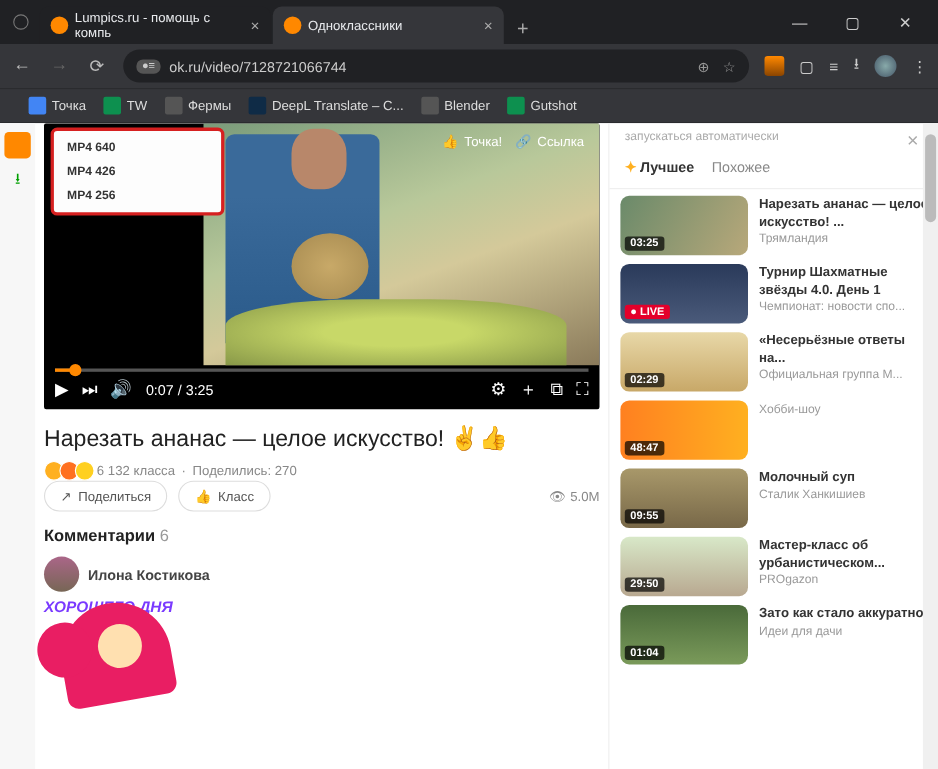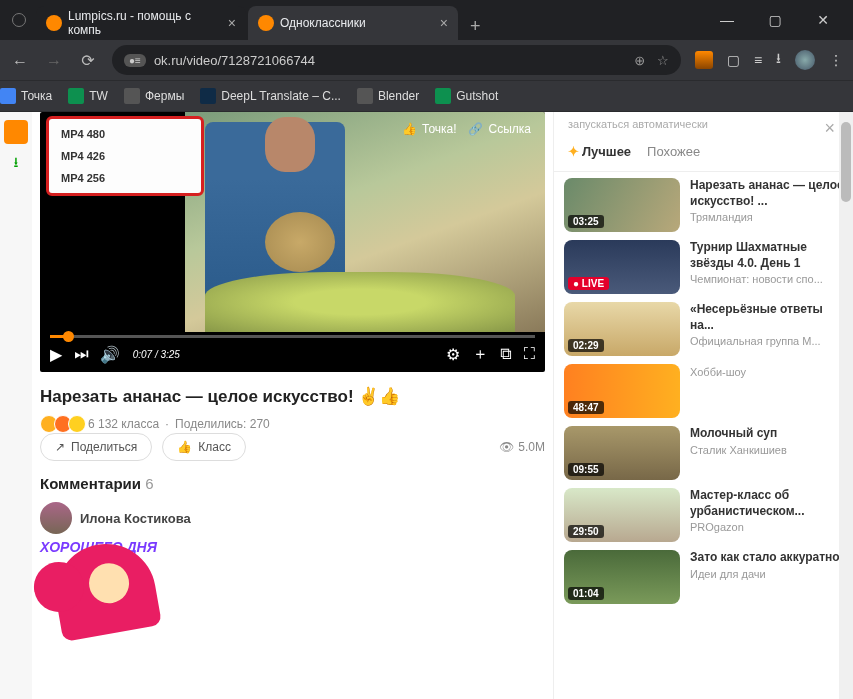--- a/index.html
+++ b/index.html
@@ -25,21 +25,21 @@
   .nav-btn.dis { color: #666; }
   .urlbar { flex: 1; background: #202124; border-radius: 20px; height: 30px; display: flex; align-items: center; padding: 0 12px; color: #ccc; font-size: 13px; gap: 8px;}
   .urlbar .badge { background: #555; border-radius: 6px; padding: 1px 5px; font-size: 10px; display:flex; align-items:center; gap:3px;}
   .url-actions { margin-left: auto; display: flex; gap: 12px; color: #999;}
   .tool-icons { display: flex; gap: 14px; align-items: center; }
   .tool-icons span { color: #ccc; font-size: 14px; }
   .fox { width:18px; height:18px; background: linear-gradient(#ff8800,#8b4500); border-radius:3px;}
   .avatar-sm { width:20px; height:20px; background: radial-gradient(#8aa,#456); border-radius:50%;}
 
   
-  .bookmarks { background: #35363a; border-top: 1px solid #2a2b2e; border-bottom: 1px solid #2a2b2e; height: 32px; display: flex; align-items: center; padding: 0 0; gap: 16px; font-size: 12px; color: #ddd;}
+  .bookmarks { background: #35363a; border-top: 1px solid #2a2b2e; border-bottom: 1px solid #2a2b2e; height: 32px; display: flex; align-items: center; padding: 0 26px; gap: 16px; font-size: 12px; color: #ddd;}
   .bm { display: flex; align-items: center; gap: 5px; }
   .bm-icon { width:16px; height:16px; }
   .folder { background: #555; border-radius: 2px; }
   .sheet { background: #0d904f; border-radius: 2px; }
   .doc { background: #4285f4; border-radius: 2px; }
   .deepl { background: #0f2b46; border-radius: 2px; }
 
   
   .content { display: flex; height: calc(699px - 112px); background: #fff; }
   .left-edge { width: 32px; background: #f7f7f7; display:flex; flex-direction:column; align-items:center; padding-top:8px;}
@@ -64,25 +64,25 @@
 
   
   .dl-menu { position:absolute; left:6px; top:4px; background:#fdfdfd; border: 3px solid #d62020; border-radius:6px; z-index:5; padding:4px 0; min-width:158px;}
   .dl-item { padding: 5px 12px; font-size: 11px; color:#333; font-weight:600;}
 
   
   .controls { position:absolute; bottom:0; left:0; right:0; height:36px; display:flex; align-items:center; padding: 0 10px; gap:12px; color:#fff;}
   .seek { position:absolute; bottom:34px; left:10px; right:10px; height:3px; background:#555;}
   .seek-fill { height:3px; background:#ff8800; width:4%; position:relative;}
   .seek-thumb { position:absolute; right:-5px; top:-4px; width:11px; height:11px; background:#ff8800; border-radius:50%;}
-  .time { font-size:10px;font-style:italic; }
+  .time { font-size:13px; }
   .spacer-c { flex:1; }
 
   
-  .v-title { font-size: 17px; font-weight:700; margin: 14px 0 8px; color:#222;}
+  .v-title { font-size: 21px; font-weight:400; margin: 14px 0 8px; color:#222;}
   .meta-row { display:flex; align-items:center; gap:6px; font-size:12px; color:#888; }
   .react { display:flex;}
   .react span { width:18px; height:18px; border-radius:50%; margin-right:-4px; border:1px solid #fff;}
   .r1 { background:#ffb020;} .r2 { background:#ff7020;} .r3 { background:#ffd020;}
   .action-row { display:flex; gap:10px; margin-bottom:14px; align-items:center;}
   .pill { border:1px solid #ddd; border-radius:18px; padding:6px 14px; font-size:12px; color:#555; display:flex; align-items:center; gap:6px;}
   .views { margin-left:auto; color:#888; font-size:12px; display:flex; gap:4px; align-items:center;}
 
   .comments-h { font-size:15px; font-weight:600; margin-bottom:10px;}
   .comments-h span { color:#999; font-weight:400;}
@@ -209,21 +209,21 @@
           <div class="hands"></div>
           <div class="veg"></div>
         </div>
 
         <div class="player-overlay">
           <div class="ov-item">👍 <span>Точка!</span></div>
           <div class="ov-item">🔗 <span>Ссылка</span></div>
         </div>
 
         <div class="dl-menu">
-          <div class="dl-item">MP4 480</div>
+          <div class="dl-item">MP4 640</div>
           <div class="dl-item">MP4 426</div>
           <div class="dl-item">MP4 256</div>
         </div>
 
         <div class="seek">
             <div class="seek-fill">
               <div class="seek-thumb"></div>
             </div>
           </div>
         <div class="controls">

